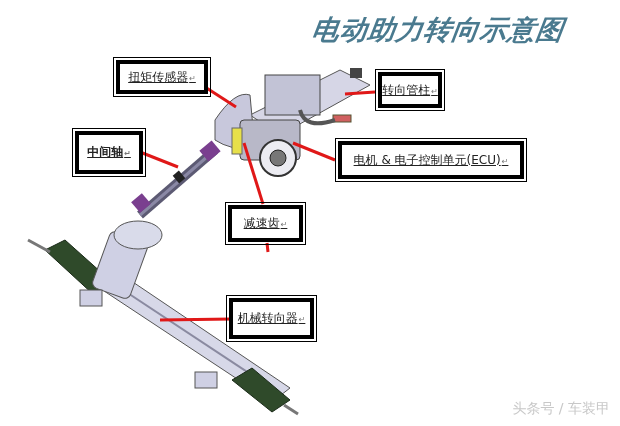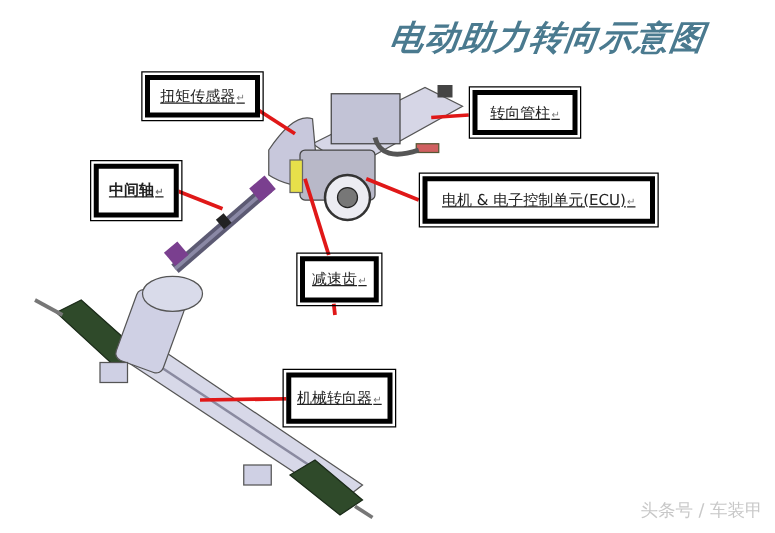--- a/index.html
+++ b/index.html
@@ -65,29 +65,29 @@
     <line x1="335" y1="160" x2="293" y2="143"></line>
     <line x1="263" y1="204" x2="244" y2="143"></line>
     <line x1="267" y1="243" x2="268" y2="252"></line>
     <line x1="232" y1="319" x2="160" y2="320"></line>
   </g>
 </svg>
 
 <div class="callout" style="left:116px;top:60px;width:92px;height:34px;">
   <span>扭矩传感器</span>
 </div>
-<div class="callout" style="left:378px;top:72px;width:84px;height:36px;">
+<div class="callout" style="left:378px;top:72px;width:64px;height:36px;">
   <span>转向管柱</span>
 </div>
 <div class="callout" style="left:75px;top:131px;width:68px;height:43px;font-weight:bold;">
   <span>中间轴</span>
 </div>
 <div class="callout" style="left:338px;top:141px;width:186px;height:38px;">
   <span>电机 &amp; 电子控制单元(ECU)</span>
 </div>
-<div class="callout" style="left:240px;top:205px;width:63px;height:37px;">
+<div class="callout" style="left:228px;top:205px;width:75px;height:37px;">
   <span>减速齿</span>
 </div>
 <div class="callout" style="left:229px;top:298px;width:85px;height:41px;text-align:center;">
   <span>机械转向器</span>
 </div>
 
 <div class="watermark">头条号 / 车装甲</div>
 
 </body></html>

